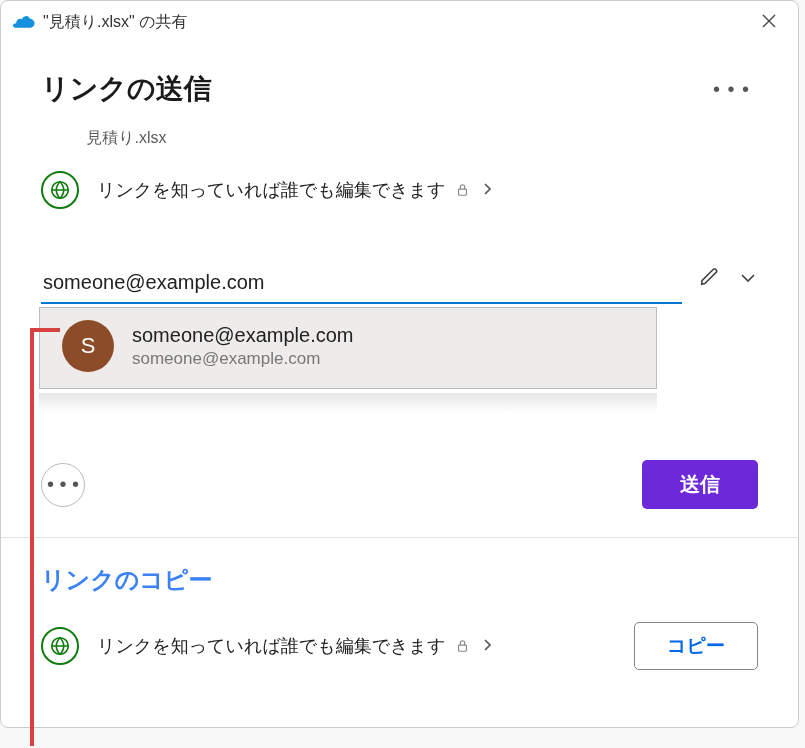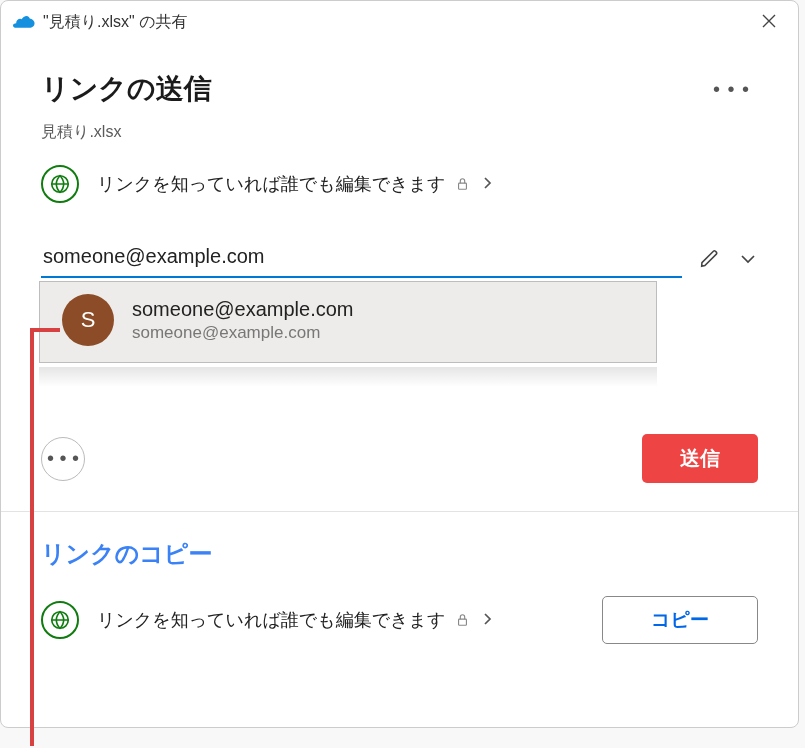--- a/index.html
+++ b/index.html
@@ -26,37 +26,37 @@
     .close-btn { font-size: 18px; color: #666; cursor: pointer; padding: 2px 6px; background: none; border: none; }
     .content {
       padding: 26px 40px 0 40px;
       flex: 1;
       display: flex;
       flex-direction: column;
     }
     .hdr-row { display: flex; align-items: flex-start; justify-content: space-between; }
     .hdr-title { font-size: 28px; font-weight: 700; color: #1b1b1b; }
     .more-dots-top { font-size: 20px; color: #555; padding: 4px 8px; letter-spacing: 1px; background: none; border: none; cursor: pointer; margin-top: 4px; }
-    .hdr-filename { font-size: 16px; color: #5a5a5a; margin-top: 14px; }
+    .hdr-filename { font-size: 16px; color: #5a5a5a; margin-top: 20px; text-align: center; }
     .perm-row { display: flex; align-items: center; margin-top: 22px; gap: 18px; cursor: pointer; }
     .globe-icon {
       width: 38px; height: 38px;
       border: 2px solid #107c10;
       border-radius: 50%;
       display: inline-flex;
       align-items: center;
       justify-content: center;
       color: #107c10;
       flex-shrink: 0;
     }
     .globe-icon svg { width: 22px; height: 22px; }
     .perm-text { font-size: 18px; color: #222; text-align: right; }
     .lock-small { font-size: 14px; color: #888; margin-left: 6px; vertical-align: middle; }
     .chev-right { font-size: 18px; color: #555; margin-left: 10px; }
-    .input-row { display: flex; align-items: center; margin-top: 36px; gap: 16px; }
+    .input-row { display: flex; align-items: flex-start; margin-top: 56px; gap: 16px; }
     .input-wrap { flex: 1; position: relative; }
     .recipient-input {
       width: 100%;
       border: none;
       border-bottom: 2px solid #0078d4;
       font-size: 20px;
       color: #222;
       padding: 6px 2px 8px 2px;
       outline: none;
       background: transparent;
@@ -111,42 +111,42 @@
       border-radius: 50%;
       display: flex;
       align-items: center;
       justify-content: center;
       background: #fff;
       cursor: pointer;
       color: #555;
       font-size: 20px;
     }
     .send-btn {
-      background: #ef4444;
+      background: #6d28d9;
       color: #fff;
       font-size: 20px;
       font-weight: 600;
       border: none;
       border-radius: 5px;
       padding: 11px 38px;
       cursor: pointer;
     }
     .divider { height: 1px; background: #e3e3e3; margin: 0 -40px; }
     .copy-section { padding-top: 26px; }
     .copy-title { font-size: 24px; font-weight: 700; color: #3b82f6; }
     .copy-row { display: flex; align-items: center; justify-content: space-between; margin-top: 26px; }
     .copy-left { display: flex; align-items: center; gap: 18px; cursor: pointer; }
     .copy-btn {
       background: #fff;
       color: #0067e8;
       font-size: 19px;
       font-weight: 600;
       border: 1.5px solid #888;
       border-radius: 5px;
-      padding: 10px 48px;
+      padding: 10px 32px;
       cursor: pointer;
     }
     .callout-line {
       position: absolute;
       left: 30px;
       top: 328px;
       width: 4px;
       height: 418px;
       background: #d84141;
       z-index: 20;

